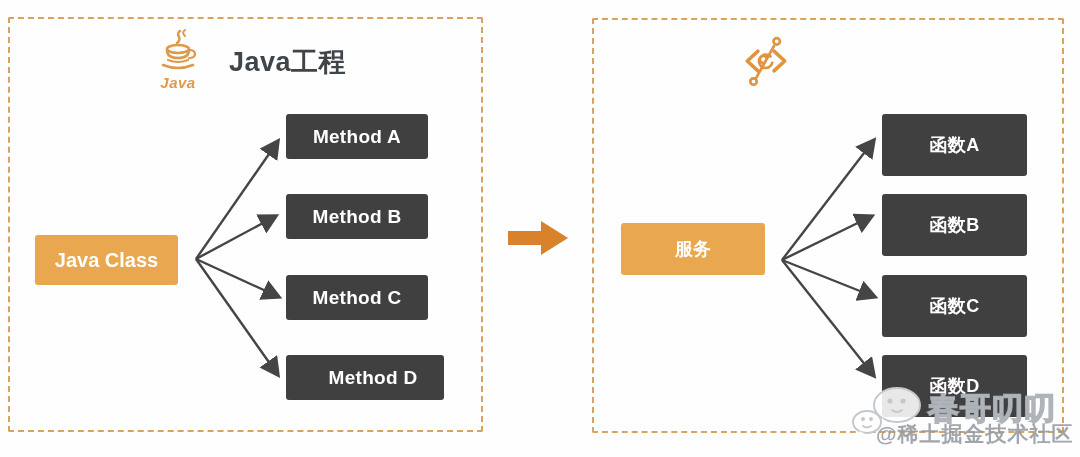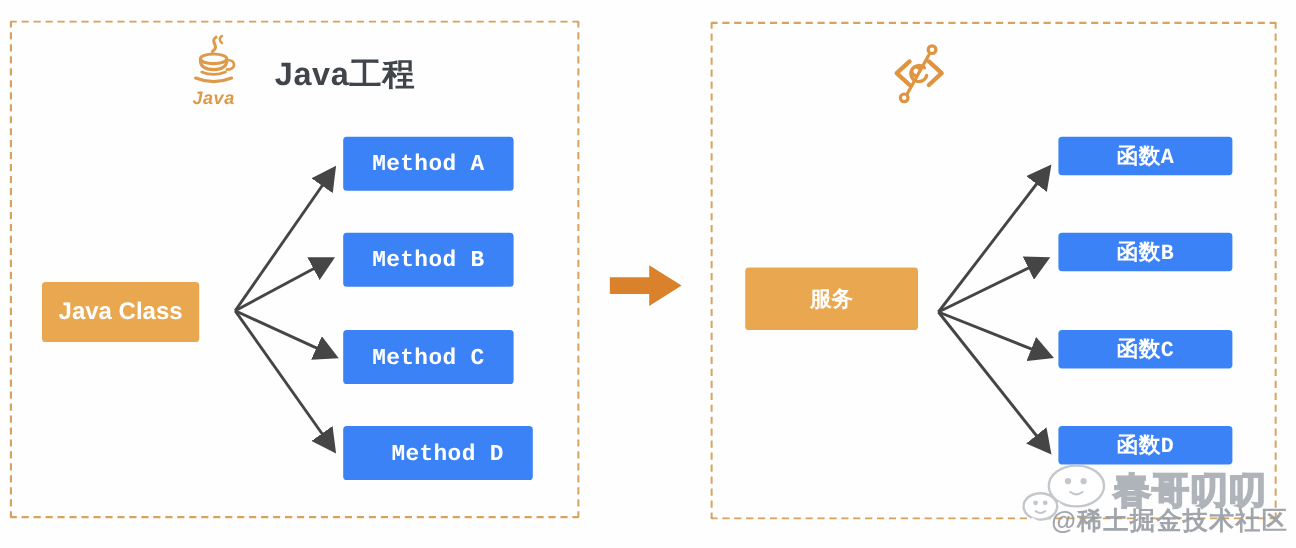--- a/index.html
+++ b/index.html
@@ -26,30 +26,30 @@
   .java-caption{
     font-size:15px;font-weight:700;color:#dc9a4a;line-height:12px;margin-top:-2px;
     font-style:italic;letter-spacing:.5px;
   }
 
   .node{
     position:absolute;display:flex;align-items:center;justify-content:center;
     color:#ffffff;font-weight:700;border-radius:3px;
   }
   .src-node{background:#e9a750;font-size:20px;}
-  .tgt-node{background:#3b82f6;font-size:19px;letter-spacing:.3px;font-family:Liberation Mono, monospace;}
+  .tgt-node{background:#404040;font-size:19px;letter-spacing:.3px;}
 
-  #panel-left .src-node{left:25px;top:216px;width:131px;height:50px;}
+  #panel-left .src-node{left:25px;top:216px;width:143px;height:50px;}
   #panel-right .src-node{left:27px;top:203px;width:144px;height:52px;font-size:18px;}
 
   #panel-left .tgt-node{left:276px;width:142px;height:45px;}
   #panel-left .tgt-0{top:95px;}  #panel-left .tgt-1{top:175px;}
   #panel-left .tgt-2{top:256px;} #panel-left .tgt-3{top:336px;padding-left:16px;}
 
-  #panel-right .tgt-node{left:288px;width:145px;height:32px;font-size:18px;}
+  #panel-right .tgt-node{left:288px;width:145px;height:62px;font-size:18px;}
   #panel-right .tgt-0{top:94px;}  #panel-right .tgt-1{top:174px;}
   #panel-right .tgt-2{top:255px;} #panel-right .tgt-3{top:335px;}
 
   .connectors{position:absolute;left:0;top:0;width:100%;height:100%;pointer-events:none;}
 
   #transform-arrow{position:absolute;left:508px;top:219px;}
 
   #watermark{position:absolute;left:846px;top:384px;width:230px;height:70px;pointer-events:none;text-align:center;}
   .wm-icon{position:absolute;left:4px;top:2px;}
   .wm-name{

